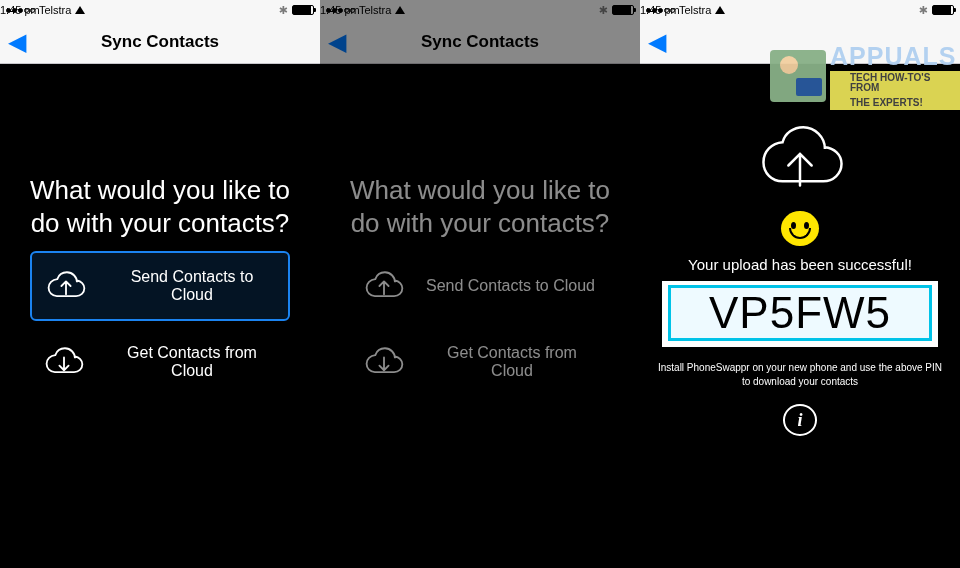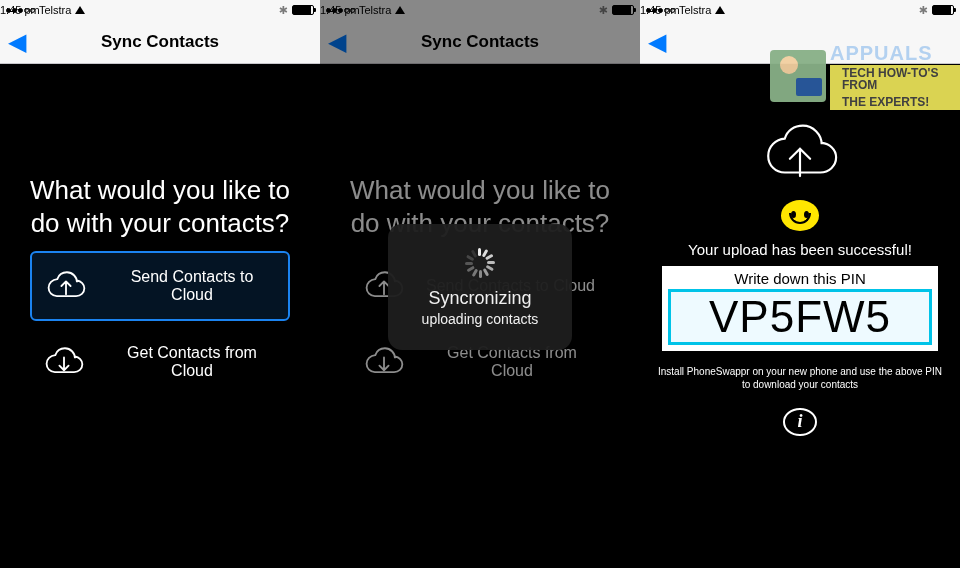--- a/index.html
+++ b/index.html
@@ -276,29 +276,29 @@
   }
   .wm-text {
     display:flex;
     flex-direction:column;
     margin-left:4px;
   }
   .wm-title {
     color:#b0cff0;
     font-family: Arial, sans-serif;
     font-weight: 700;
-    font-size: 20px;
+    font-size: 25px;
     letter-spacing: 1px;
   }
   .wm-sub {
     background: #e6df57;
     color: #444;
-    font-size: 12px;
+    font-size: 10px;
     font-weight: 700;
-    padding: 2px 12px;
+    padding: 2px 20px;
     line-height: 1.05;
     font-family: Arial, sans-serif;
   }
 
   svg { display:block; }
 </style>
 </head>
 <body>
 
 <div class="screen">
@@ -392,38 +392,20 @@
     <div class="option">
       <svg class="icon" viewBox="0 0 48 48">
         <path d="M36 20c0-6-5-11-11-11-5 0-9 3-10.5 7.5C9 17 5 21 5 26c0 5 4 9 9 9h21c5 0 9-3.5 9-8.5 0-4.5-3.5-8-8-8.5z" fill="none" stroke="#fff" stroke-width="2"></path>
         <path d="M24 19v14m0 0l-5-5m5 5l5-5" fill="none" stroke="#fff" stroke-width="2" stroke-linecap="round"></path>
       </svg>
       <div class="label">Get Contacts from Cloud</div>
     </div>
   </div>
 
   <div class="dim"></div>
-  <div class="hud">
-    <div class="spinner">
-      <span style="transform:rotate(0deg);opacity:1"></span>
-      <span style="transform:rotate(30deg);opacity:.92"></span>
-      <span style="transform:rotate(60deg);opacity:.84"></span>
-      <span style="transform:rotate(90deg);opacity:.76"></span>
-      <span style="transform:rotate(120deg);opacity:.68"></span>
-      <span style="transform:rotate(150deg);opacity:.6"></span>
-      <span style="transform:rotate(180deg);opacity:.52"></span>
-      <span style="transform:rotate(210deg);opacity:.44"></span>
-      <span style="transform:rotate(240deg);opacity:.36"></span>
-      <span style="transform:rotate(270deg);opacity:.28"></span>
-      <span style="transform:rotate(300deg);opacity:.2"></span>
-      <span style="transform:rotate(330deg);opacity:.12"></span>
-    </div>
-    <div class="t1">Syncronizing</div>
-    <div class="t2">uploading contacts</div>
-  </div>
 </div>
 
 <div class="screen s3">
 
   <div class="statusbar">
     <div class="sb-left">
       <div class="sig-dots">
         <span class="f"></span>
           <span class="f"></span>
           <span class="f"></span>
@@ -459,21 +441,20 @@
     <svg class="bigcloud" viewBox="0 0 120 100">
       <path d="M90 42c0-14-12-26-26-26-12 0-22 7-25 18-13 1-23 11-23 24 0 13 10 23 23 23h49c12 0 22-9 22-21 0-11-9-19-20-20z" fill="none" stroke="#fff" stroke-width="3"></path>
       <path d="M60 86V48m0 0L46 62m14-14l14 14" fill="none" stroke="#fff" stroke-width="3" stroke-linecap="round"></path>
     </svg>
     <div class="smiley">
         <div class="mouth"></div>
       </div>
     <div class="success-msg">Your upload has been successful!</div>
 
     <div class="pin-box">
-      <div class="pin-label">Write down this PIN</div>
       <div class="pin-val">VP5FW5</div>
     </div>
 
     <div class="install-msg">Install PhoneSwappr on your new phone and use the above PIN to download your contacts</div>
 
     <div class="info-circle">i</div>
   </div>
 </div>
 
 </body></html>

